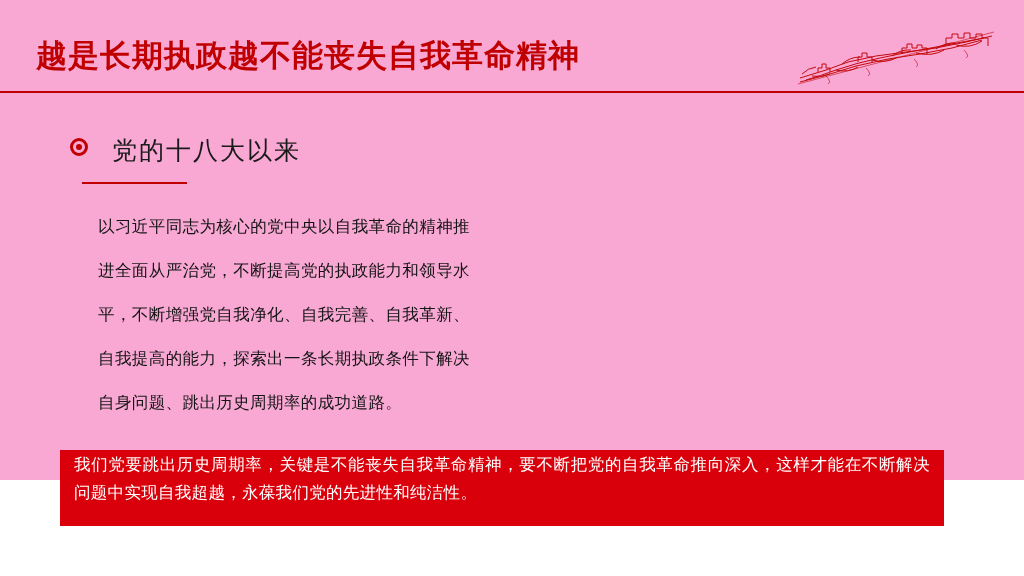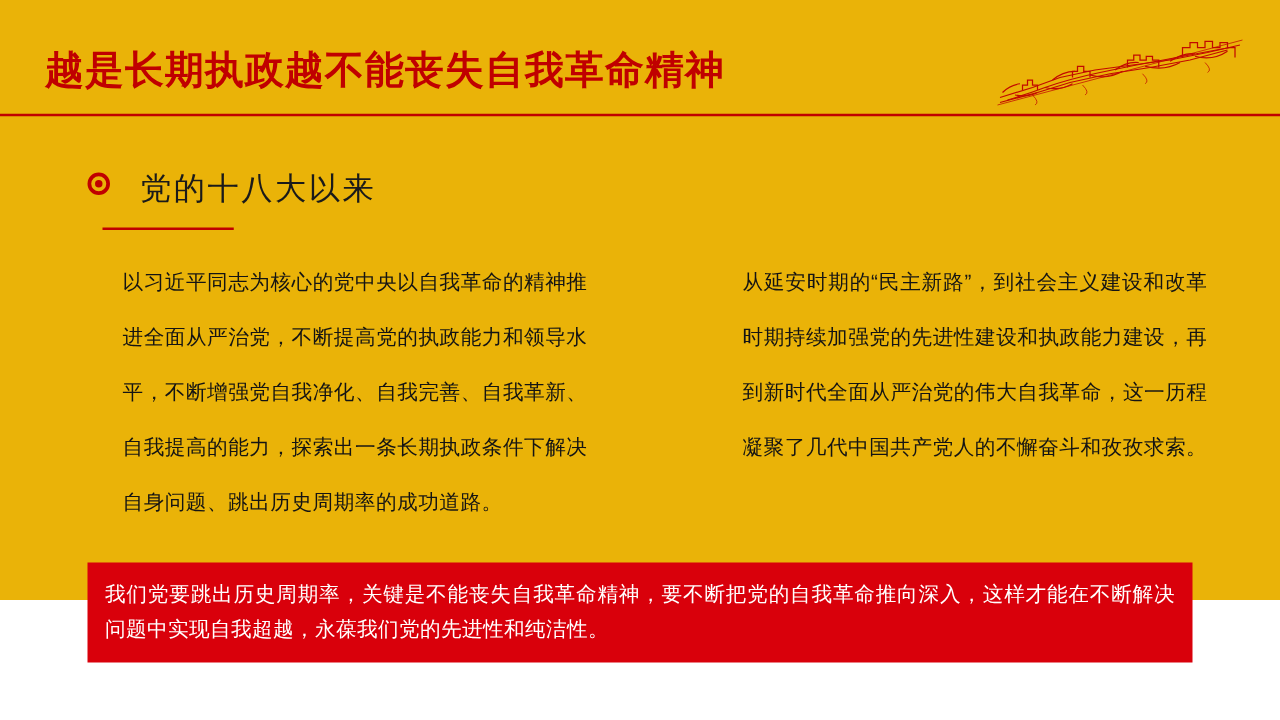--- a/index.html
+++ b/index.html
@@ -11,21 +11,21 @@
     height: 576px;
     background: #ffffff;
     font-family: "Liberation Sans", "DejaVu Sans", sans-serif;
     overflow: hidden;
     position: relative;
   }
   .slide {
     position: relative;
     width: 1024px;
     height: 480px;
-    background: #eab308;
+    background: #f9a8d4;
   }
 
   
   .header {
     position: absolute;
     left: 0;
     top: 0;
     width: 1024px;
     height: 92px;
   }
@@ -108,27 +108,27 @@
     letter-spacing: 0.4px;
     text-align: justify;
     margin-left: 16px;
   }
   .col-left { left: 82px; }
   .col-right { left: 578px; }
 
   
   .callout {
     position: absolute;
-    left: 70px;
+    left: 60px;
     top: 450px;
     width: 884px;
     min-height: 76px;
     background: #d9000b;
     box-sizing: border-box;
-    padding: 12px 14px 12px 14px;
+    padding: 0 14px 12px 14px;
   }
   .callout-text {
     color: #ffffff;
     font-size: 16.5px;
     line-height: 28px;
     letter-spacing: 0.3px;
     text-align: justify;
   }
 </style>
 </head>
@@ -159,19 +159,18 @@
 
     <div class="header-rule"></div>
   </div>
 
   <div class="section-marker"></div>
   <div class="section-title">党的十八大以来</div>
   <div class="section-underline"></div>
 
   <div class="col col-left">以习近平同志为核心的党中央以自我革命的精神推进全面从严治党，不断提高党的执政能力和领导水平，不断增强党自我净化、自我完善、自我革新、自我提高的能力，探索出一条长期执政条件下解决自身问题、跳出历史周期率的成功道路。</div>
 
-  <div class="col col-right">从延安时期的“民主新路”，到社会主义建设和改革时期持续加强党的先进性建设和执政能力建设，再到新时代全面从严治党的伟大自我革命，这一历程凝聚了几代中国共产党人的不懈奋斗和孜孜求索。</div>
 
   <div class="callout">
     <div class="callout-text">我们党要跳出历史周期率，关键是不能丧失自我革命精神，要不断把党的自我革命推向深入，这样才能在不断解决问题中实现自我超越，永葆我们党的先进性和纯洁性。</div>
   </div>
 
 </div>
 
 </body></html>

